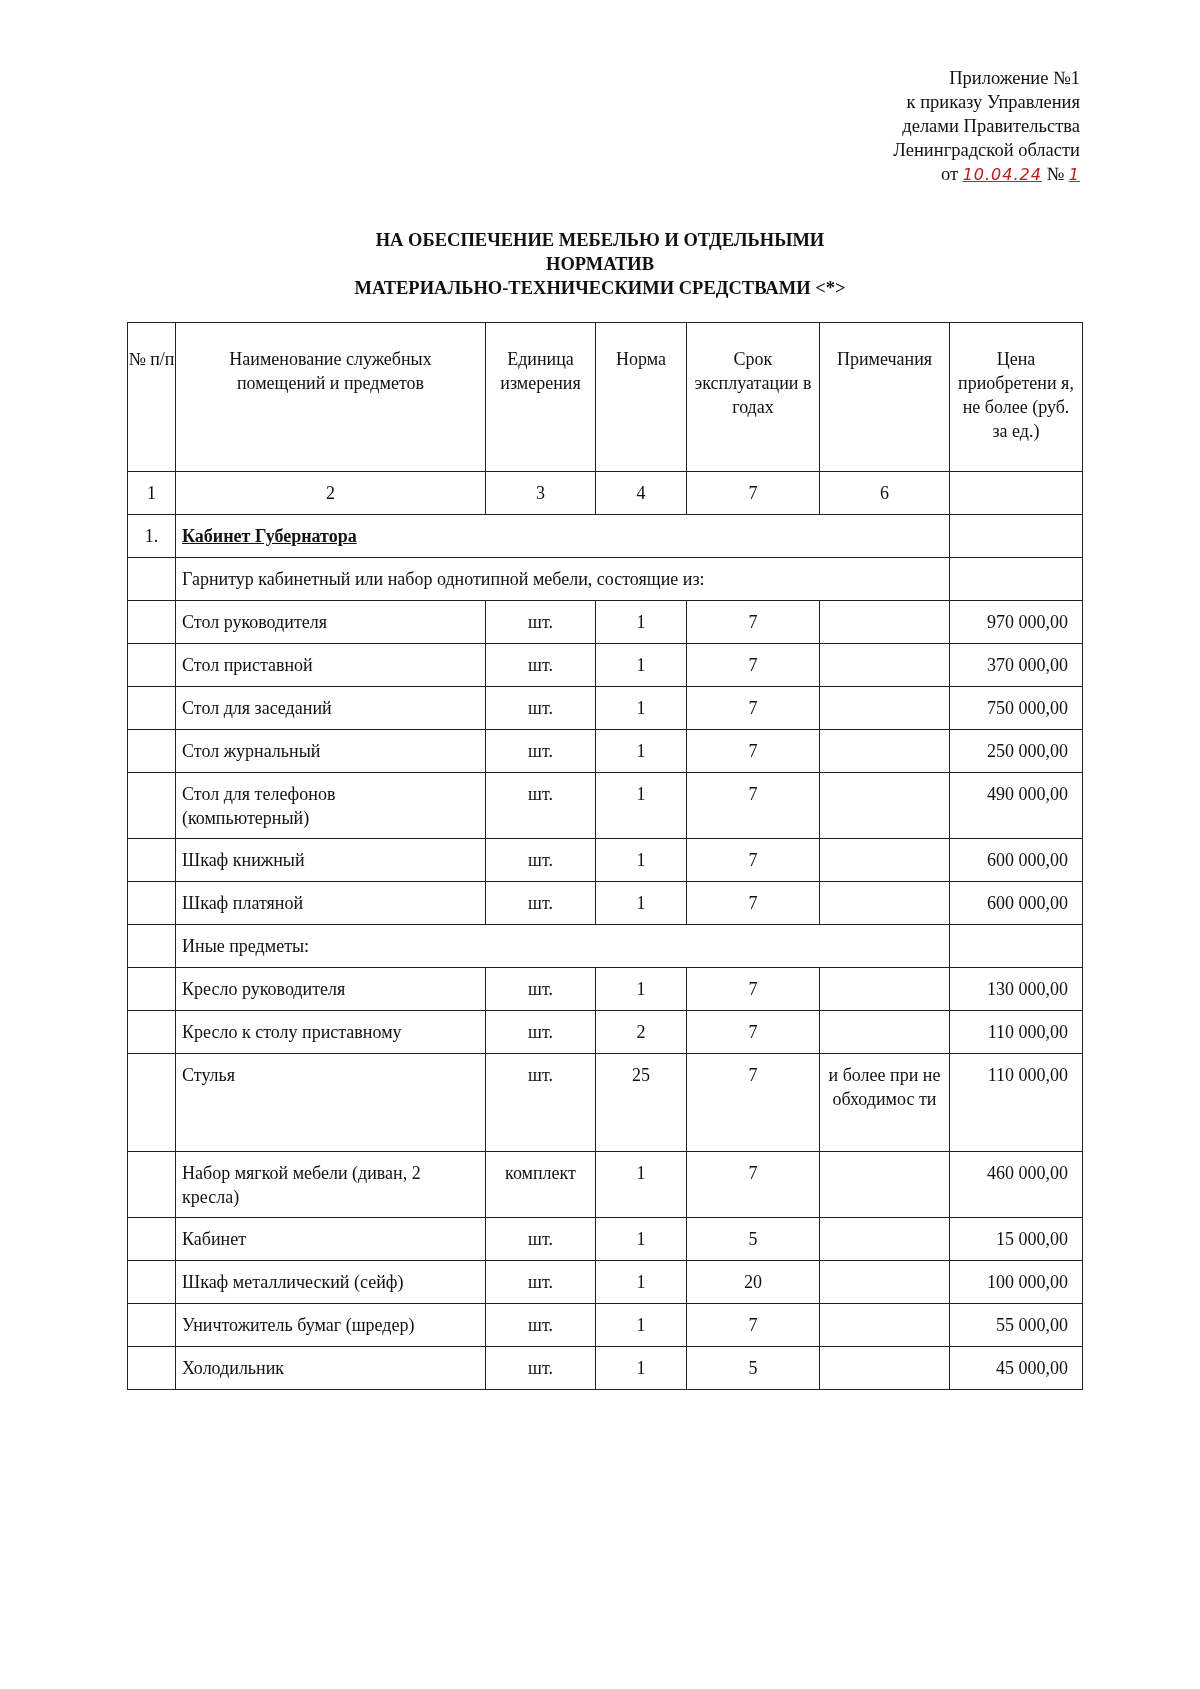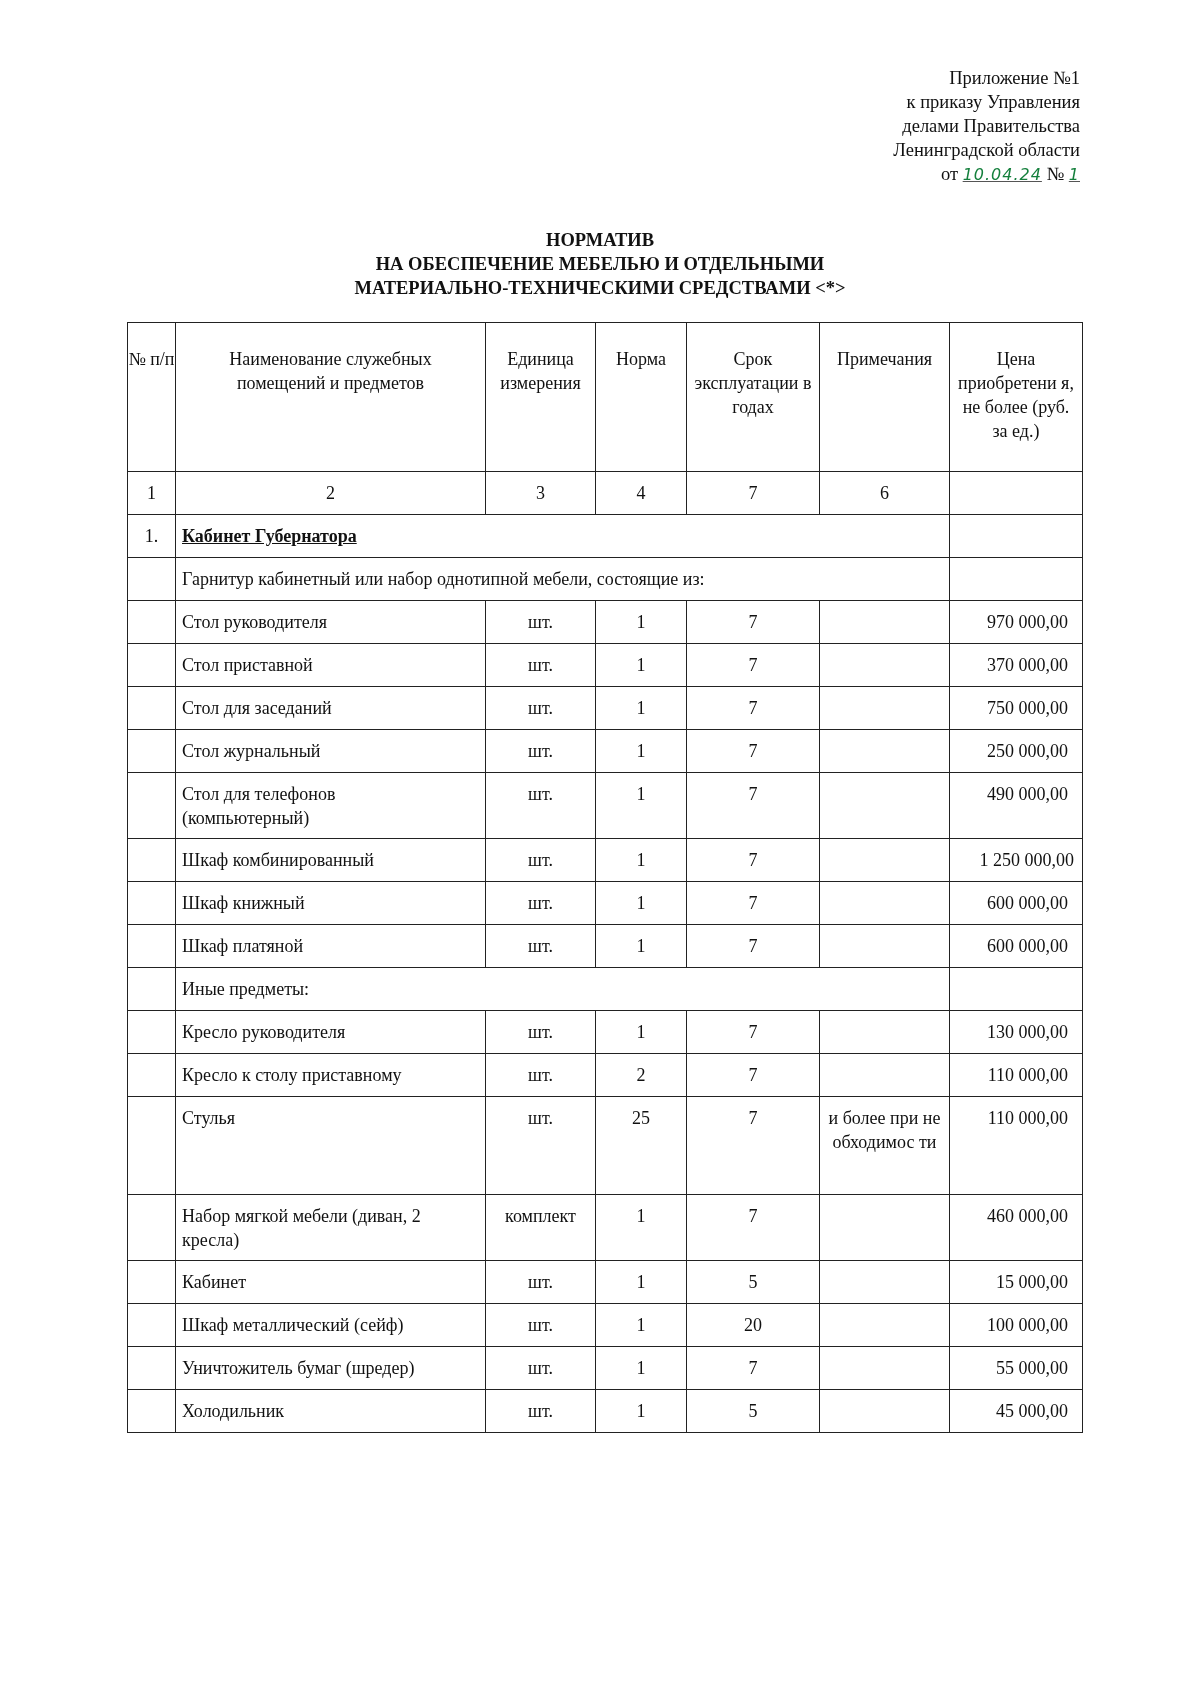--- a/index.html
+++ b/index.html
@@ -5,21 +5,21 @@
   html, body { margin: 0; padding: 0; background: #ffffff; }
   body {
     width: 1200px; height: 1689px; position: relative; overflow: hidden;
     font-family: "Liberation Serif", "DejaVu Serif", serif;
     color: #111; font-size: 18px;
   }
   .appendix {
     position: absolute; right: 120px; top: 66px;
     text-align: right; font-size: 18.5px; line-height: 24px;
   }
-  .appendix .hand { font-style: italic; color: #15803d; text-decoration: underline; text-decoration-color: #555; font-family: "DejaVu Sans", sans-serif; font-size: 16px; letter-spacing: 1px; margin-top: 40px; }
+  .appendix .hand { font-style: italic; color: #b91c1c; text-decoration: underline; text-decoration-color: #555; font-family: "DejaVu Sans", sans-serif; font-size: 16px; letter-spacing: 1px; margin-top: 40px; }
   .title {
     position: absolute; left: 0; width: 1200px; top: 228px;
     text-align: center; font-weight: bold; font-size: 18.5px; line-height: 24px;
   }
   table {
     position: absolute; left: 127px; top: 322px;
     border-collapse: collapse; table-layout: fixed; width: 955px;
   }
   td, th {
     border: 1.3px solid #222; padding: 0; vertical-align: top;
@@ -46,22 +46,22 @@
   <div>Ленинградской области</div>
   <div>
     <span>от</span>
     <span class="hand">10.04.24</span>
     <span>№</span>
     <span class="hand">1</span>
   </div>
 </div>
 
 <div class="title">
+  <div>НА ОБЕСПЕЧЕНИЕ МЕБЕЛЬЮ И ОТДЕЛЬНЫМИ</div>
   <div>НОРМАТИВ</div>
-  <div>НА ОБЕСПЕЧЕНИЕ МЕБЕЛЬЮ И ОТДЕЛЬНЫМИ</div>
   <div>МАТЕРИАЛЬНО-ТЕХНИЧЕСКИМИ СРЕДСТВАМИ &lt;*&gt;</div>
 </div>
 
 <table>
   <colgroup>
     <col style="width:48px">
     <col style="width:310px">
     <col style="width:110px">
     <col style="width:91px">
     <col style="width:133px">
@@ -138,29 +138,20 @@
     <td></td>
     <td class="l" style="padding-right:90px">Стол для телефонов (компьютерный)</td>
     <td class="c">шт.</td>
     <td class="c">1</td>
     <td class="c">7</td>
     <td class="c"></td>
     <td class="r">490 000,00</td>
   </tr>
   <tr class="data">
     <td></td>
-    <td class="l">Шкаф комбинированный</td>
-    <td class="c">шт.</td>
-    <td class="c">1</td>
-    <td class="c">7</td>
-    <td class="c"></td>
-    <td class="r" style="padding-right:8px">1 250 000,00</td>
-  </tr>
-  <tr class="data">
-    <td></td>
     <td class="l">Шкаф книжный</td>
     <td class="c">шт.</td>
     <td class="c">1</td>
     <td class="c">7</td>
     <td class="c"></td>
     <td class="r">600 000,00</td>
   </tr>
   <tr class="data">
     <td></td>
     <td class="l">Шкаф платяной</td>

